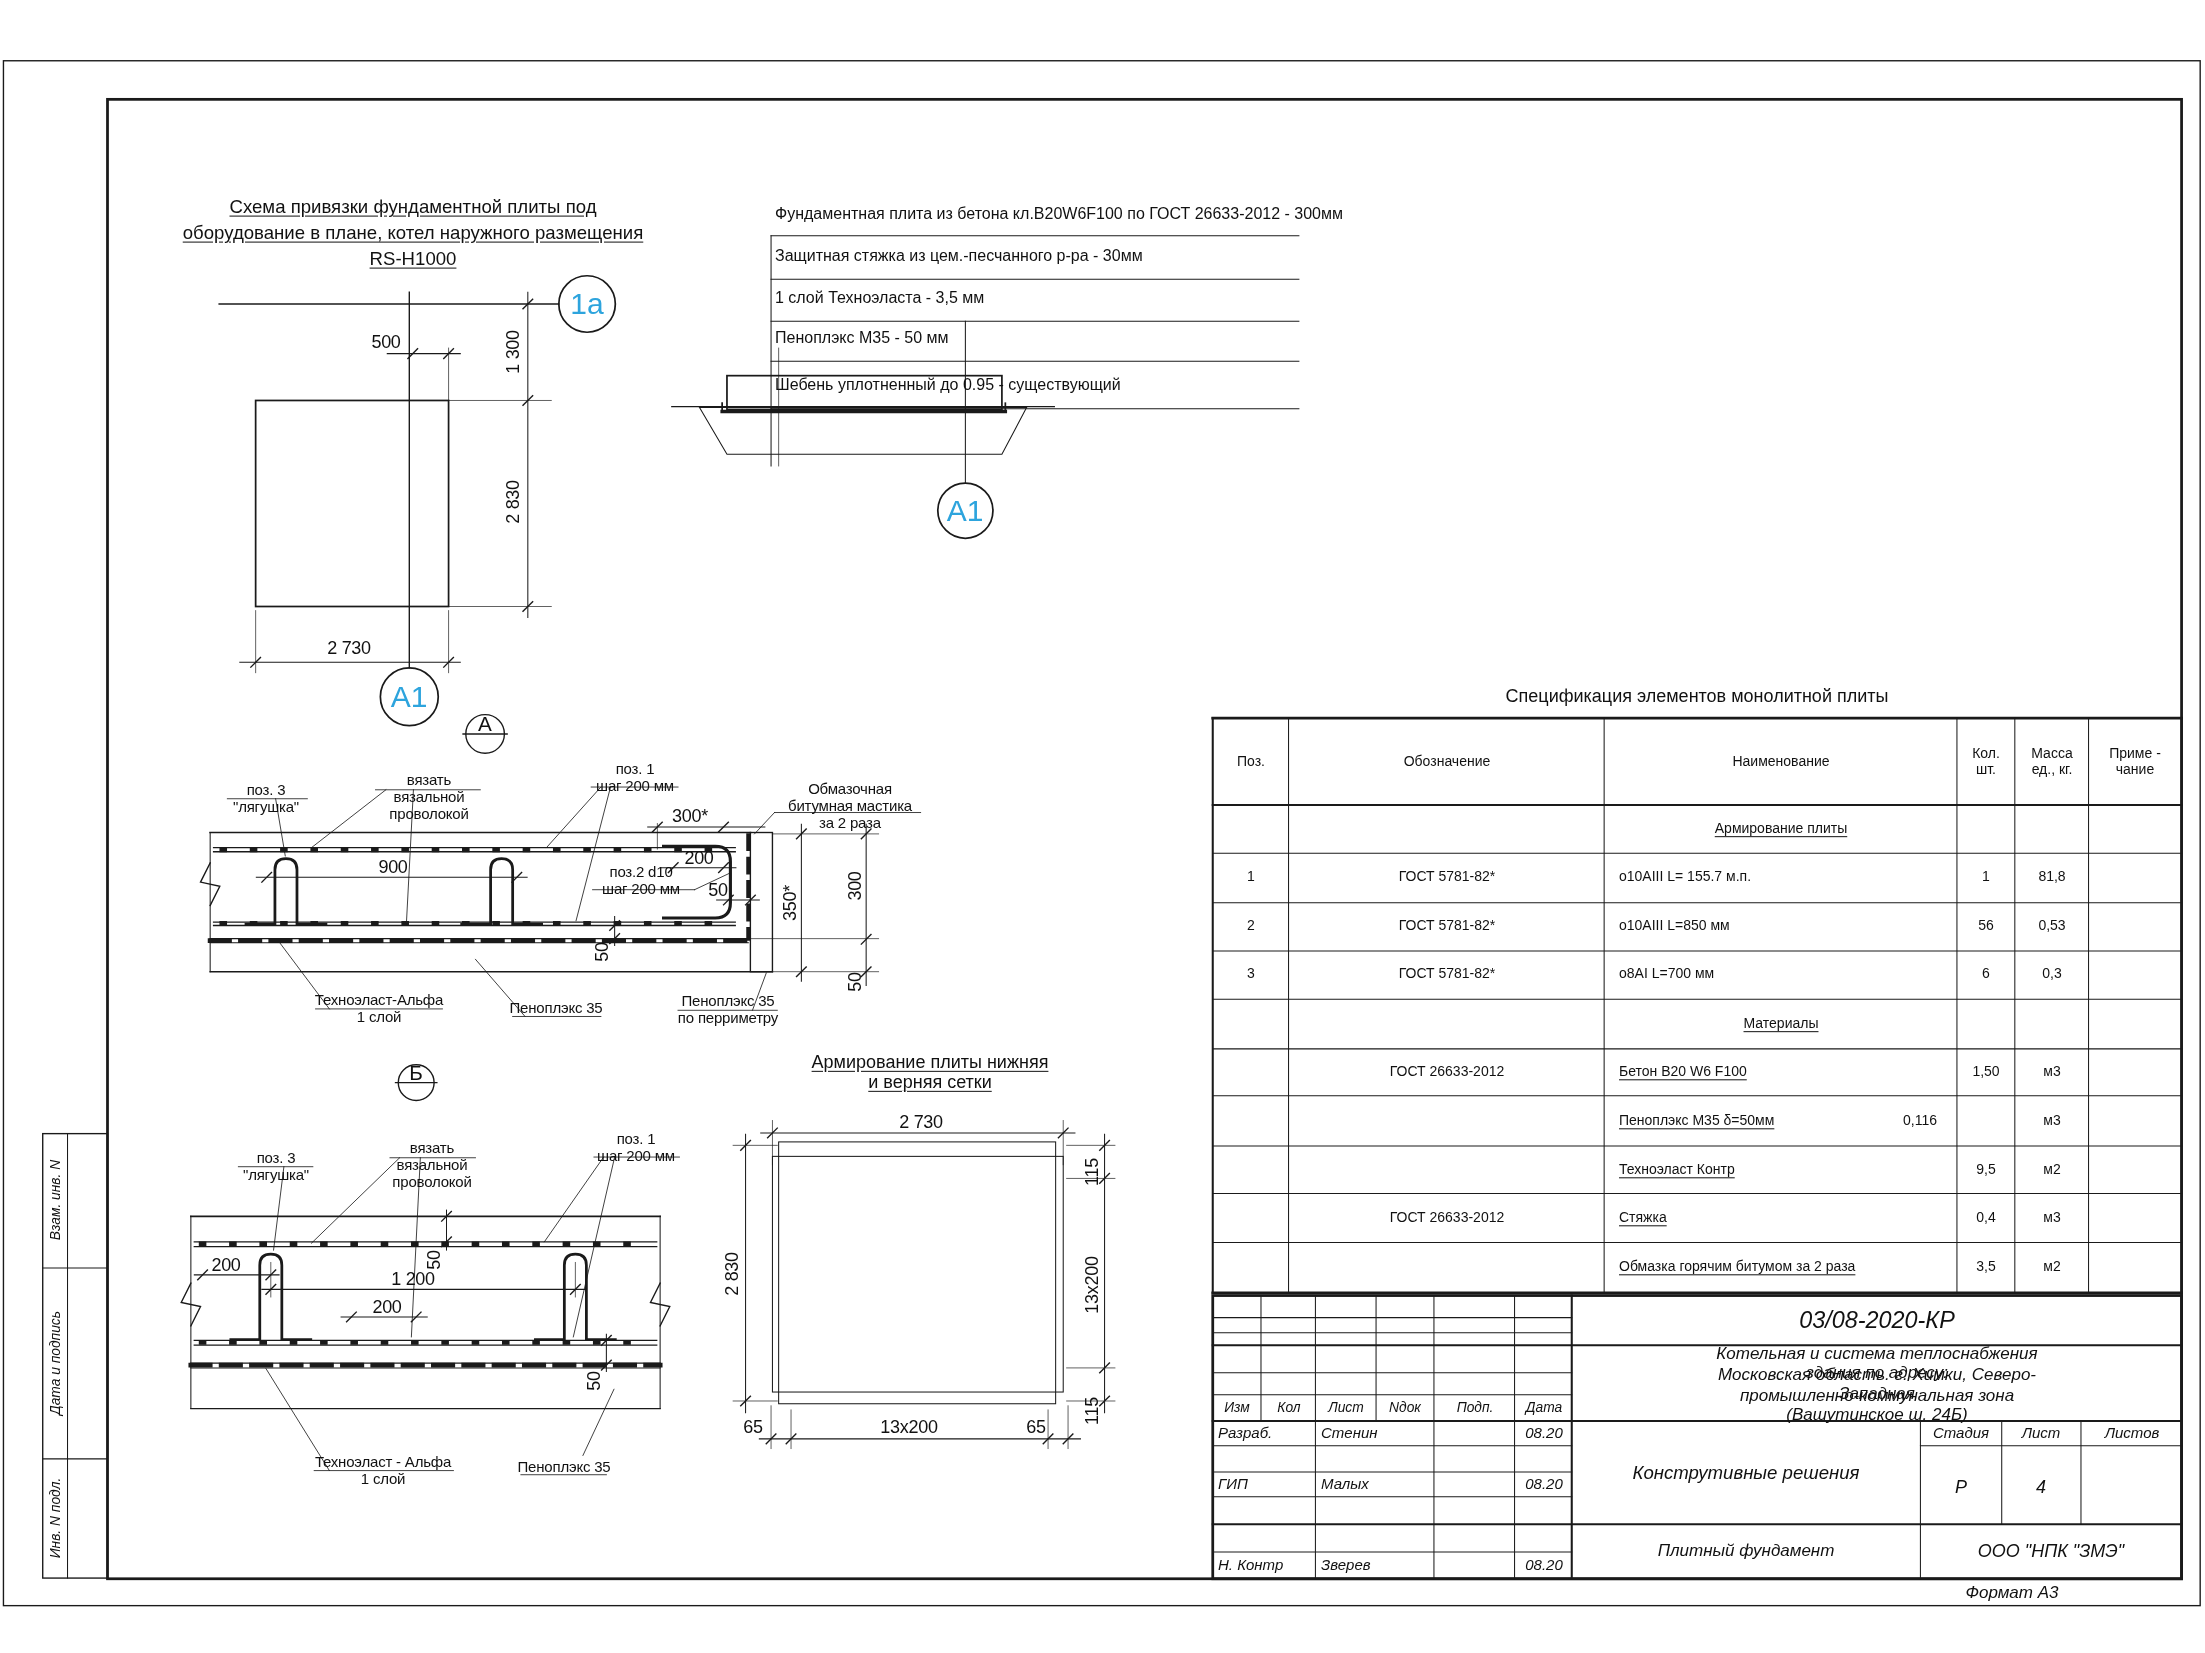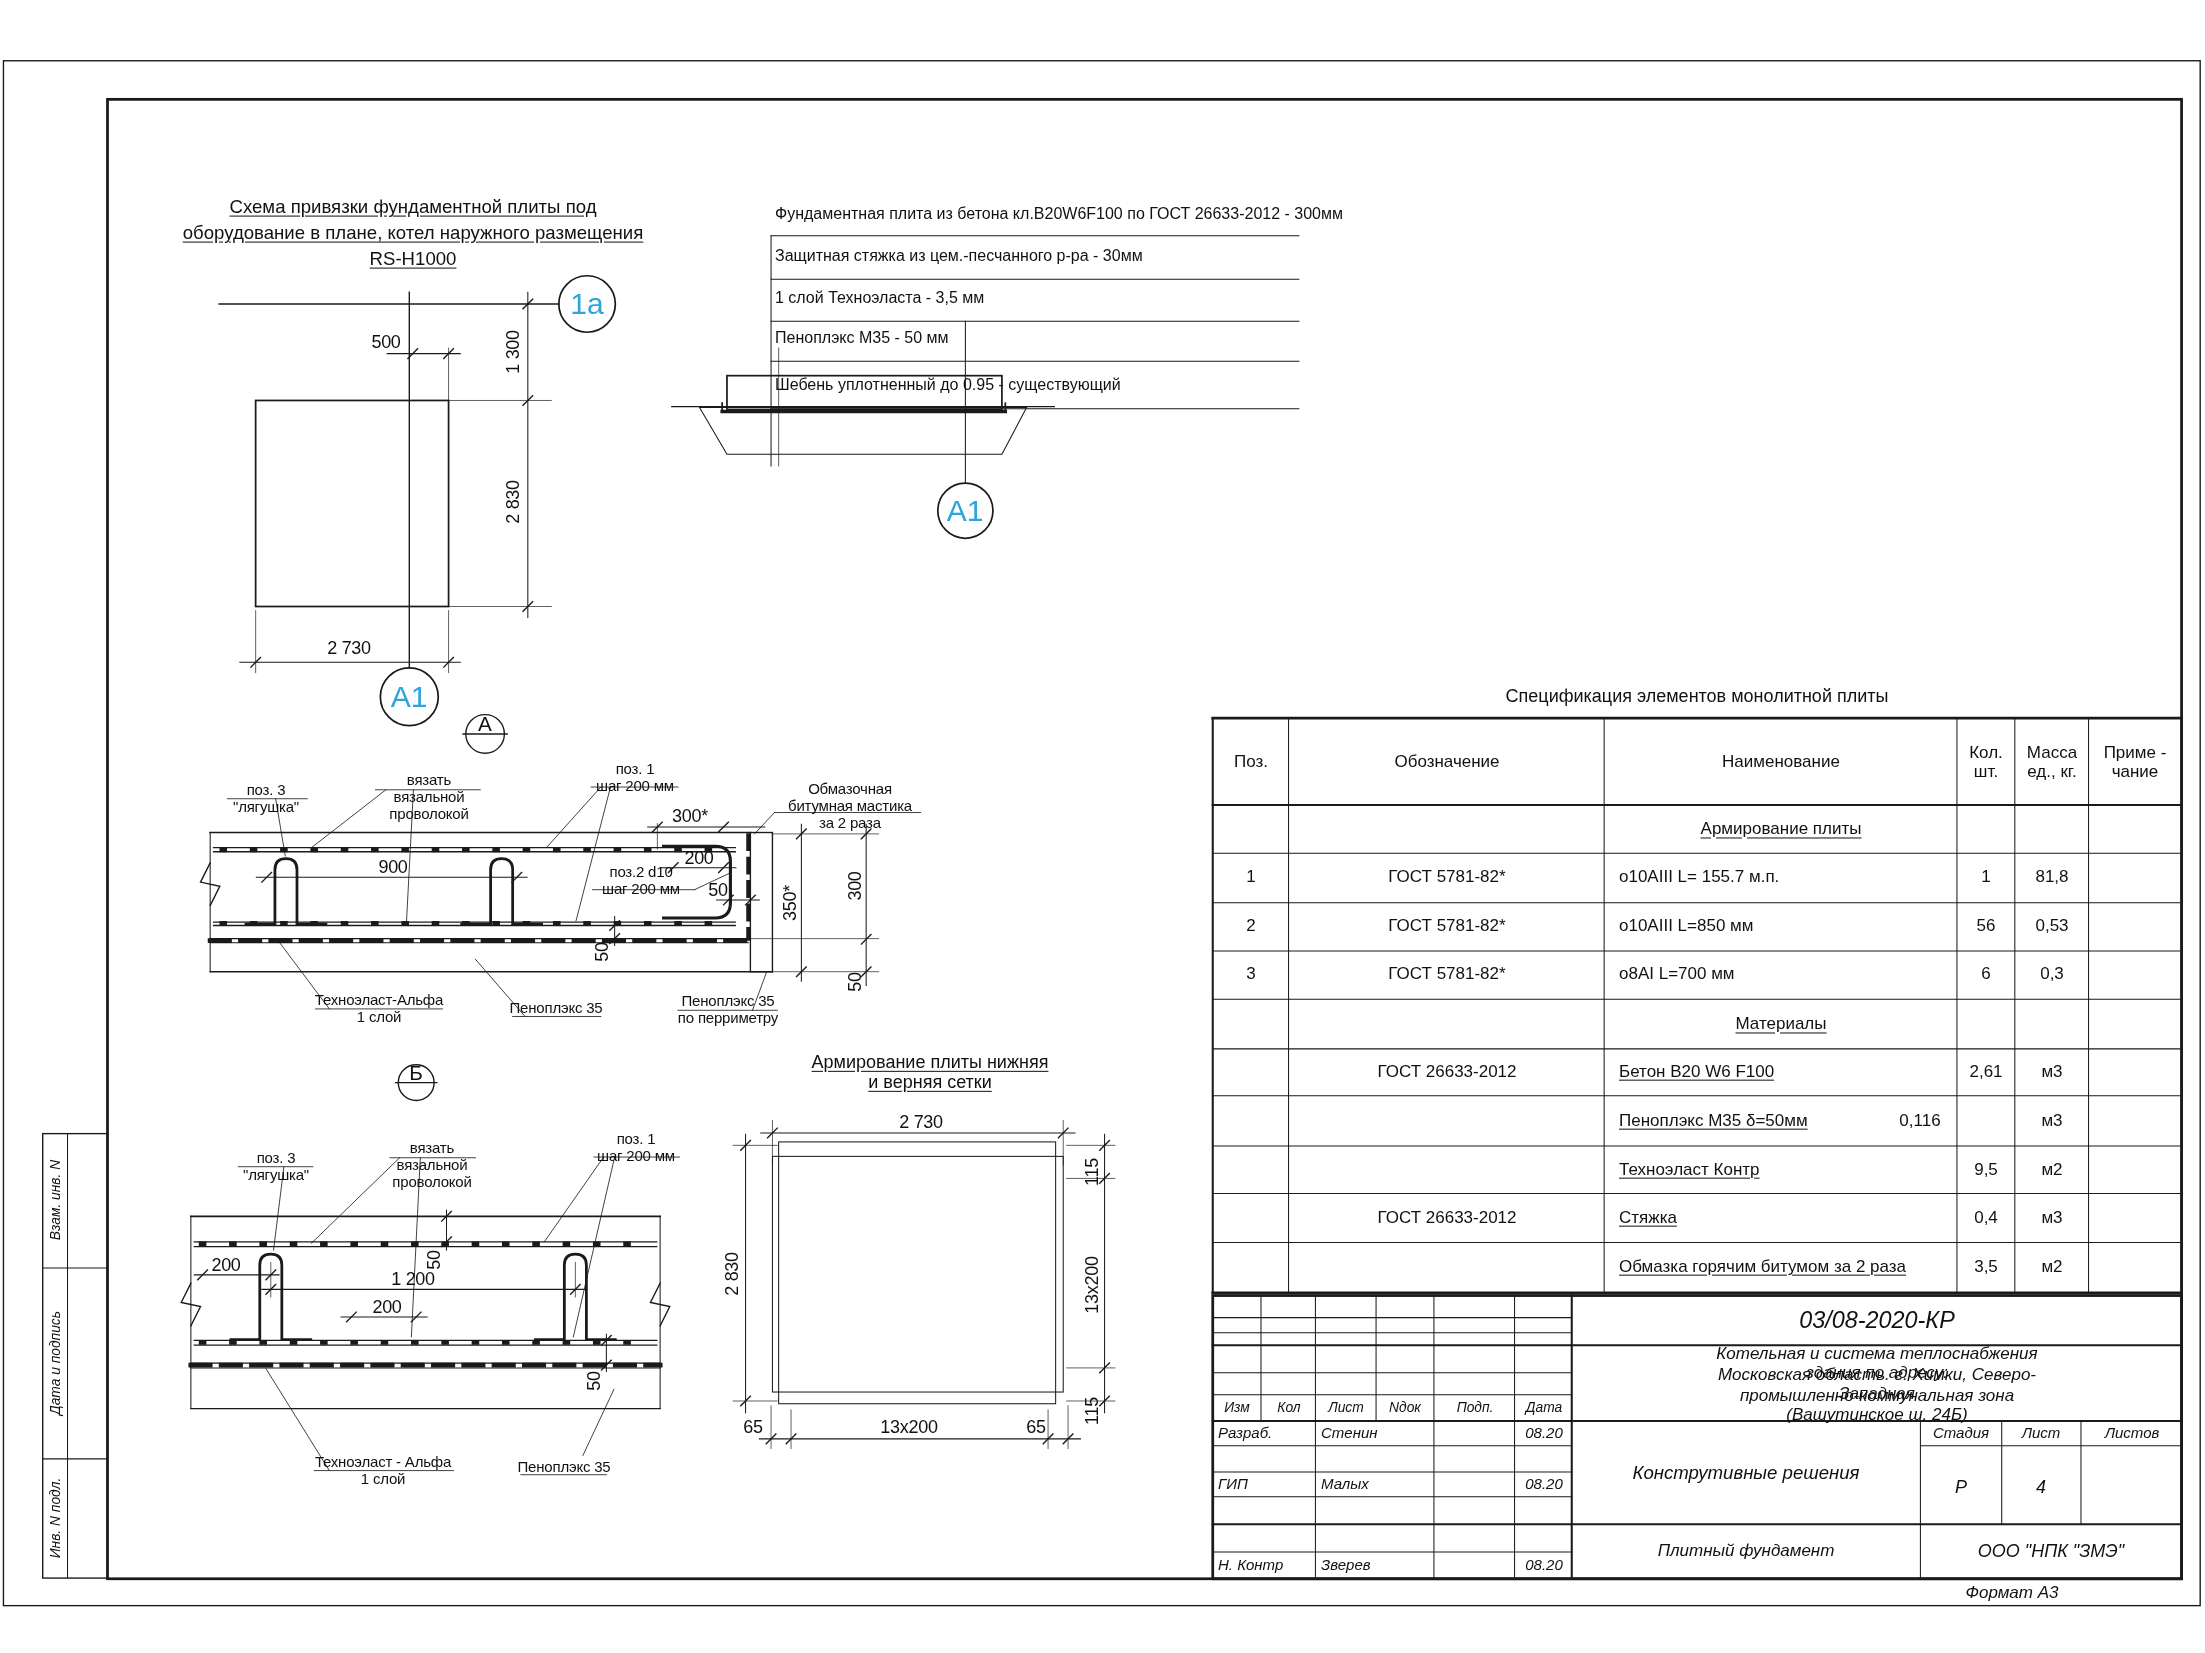--- a/index.html
+++ b/index.html
@@ -7,21 +7,21 @@
          font-family:"Liberation Sans",sans-serif;color:#111;}
   #linework{position:absolute;left:0;top:0;}
   svg line,svg path,svg rect,svg circle,svg polyline{stroke:#1a1a1a;fill:none;stroke-linecap:square;}
   .t{position:absolute;transform:translate(-50%,-50%);text-align:center;white-space:pre-line;
      line-height:1.12;color:#111;}
   .tl{position:absolute;transform:translate(0,-50%);text-align:left;white-space:nowrap;line-height:1.1;}
   .tv{position:absolute;transform:translate(-50%,-50%) rotate(-90deg);white-space:nowrap;}
   .u{text-decoration:underline;text-underline-offset:3.4px;}
   .it{font-style:italic;}
   .s20{font-size:13.8px}.s22{font-size:15px}.s23{font-size:16px}.s24{font-size:17px}
-  .s25{font-size:17px}.s26{font-size:18px}.s27{font-size:18.6px}.s30{font-size:20.7px}
+  .s25{font-size:14px}.s26{font-size:18px}.s27{font-size:18.6px}.s30{font-size:20.7px}
   .s34{font-size:23.4px}.s38{font-size:30px}
   .blue{color:#2da4dd;font-weight:500;}
   .dim{font-size:18px;letter-spacing:-0.3px;}
   .lab{font-size:15px;letter-spacing:-0.2px;}
 </style>
 </head>
 <body>
 
 <div id="sheet">
 
@@ -400,21 +400,21 @@
 <div class="t s25" style="left:1251px;top:974px">3</div>
 <div class="t s25" style="left:1447px;top:974px">ГОСТ 5781-82*</div>
 <div class="tl s25" style="left:1619px;top:974px">о8АI L=700 мм</div>
 <div class="t s25" style="left:1986px;top:974px">6</div>
 <div class="t s25" style="left:2052px;top:974px">0,3</div>
 
 <div class="t s25 u" style="left:1781px;top:1024px">Материалы</div>
 
 <div class="t s25" style="left:1447px;top:1072px">ГОСТ 26633-2012</div>
 <div class="tl s25 u" style="left:1619px;top:1072px">Бетон В20 W6 F100</div>
-<div class="t s25" style="left:1986px;top:1072px">2,61</div>
+<div class="t s25" style="left:1986px;top:1072px">1,50</div>
 <div class="t s25" style="left:2052px;top:1072px">м3</div>
 
 <div class="tl s25 u" style="left:1619px;top:1121px">Пеноплэкс М35 δ=50мм</div>
 <div class="t s25" style="left:1920px;top:1121px">0,116</div>
 <div class="t s25" style="left:2052px;top:1121px">м3</div>
 
 <div class="tl s25 u" style="left:1619px;top:1170px">Техноэласт Контр</div>
 <div class="t s25" style="left:1986px;top:1170px">9,5</div>
 <div class="t s25" style="left:2052px;top:1170px">м2</div>
 

